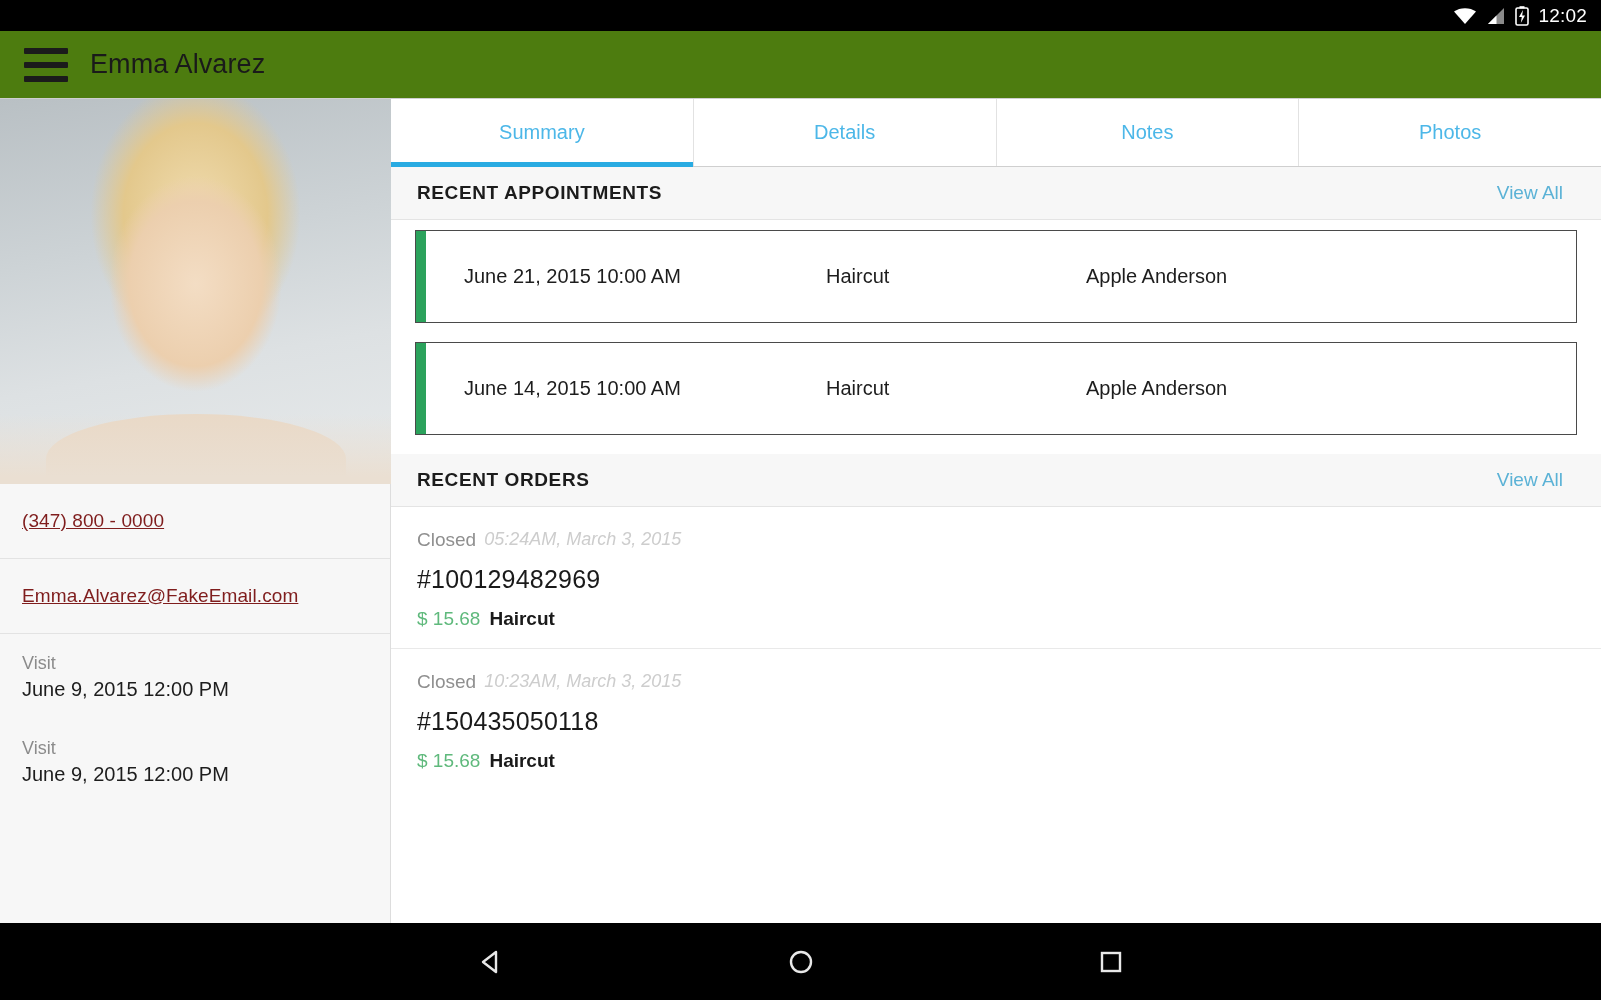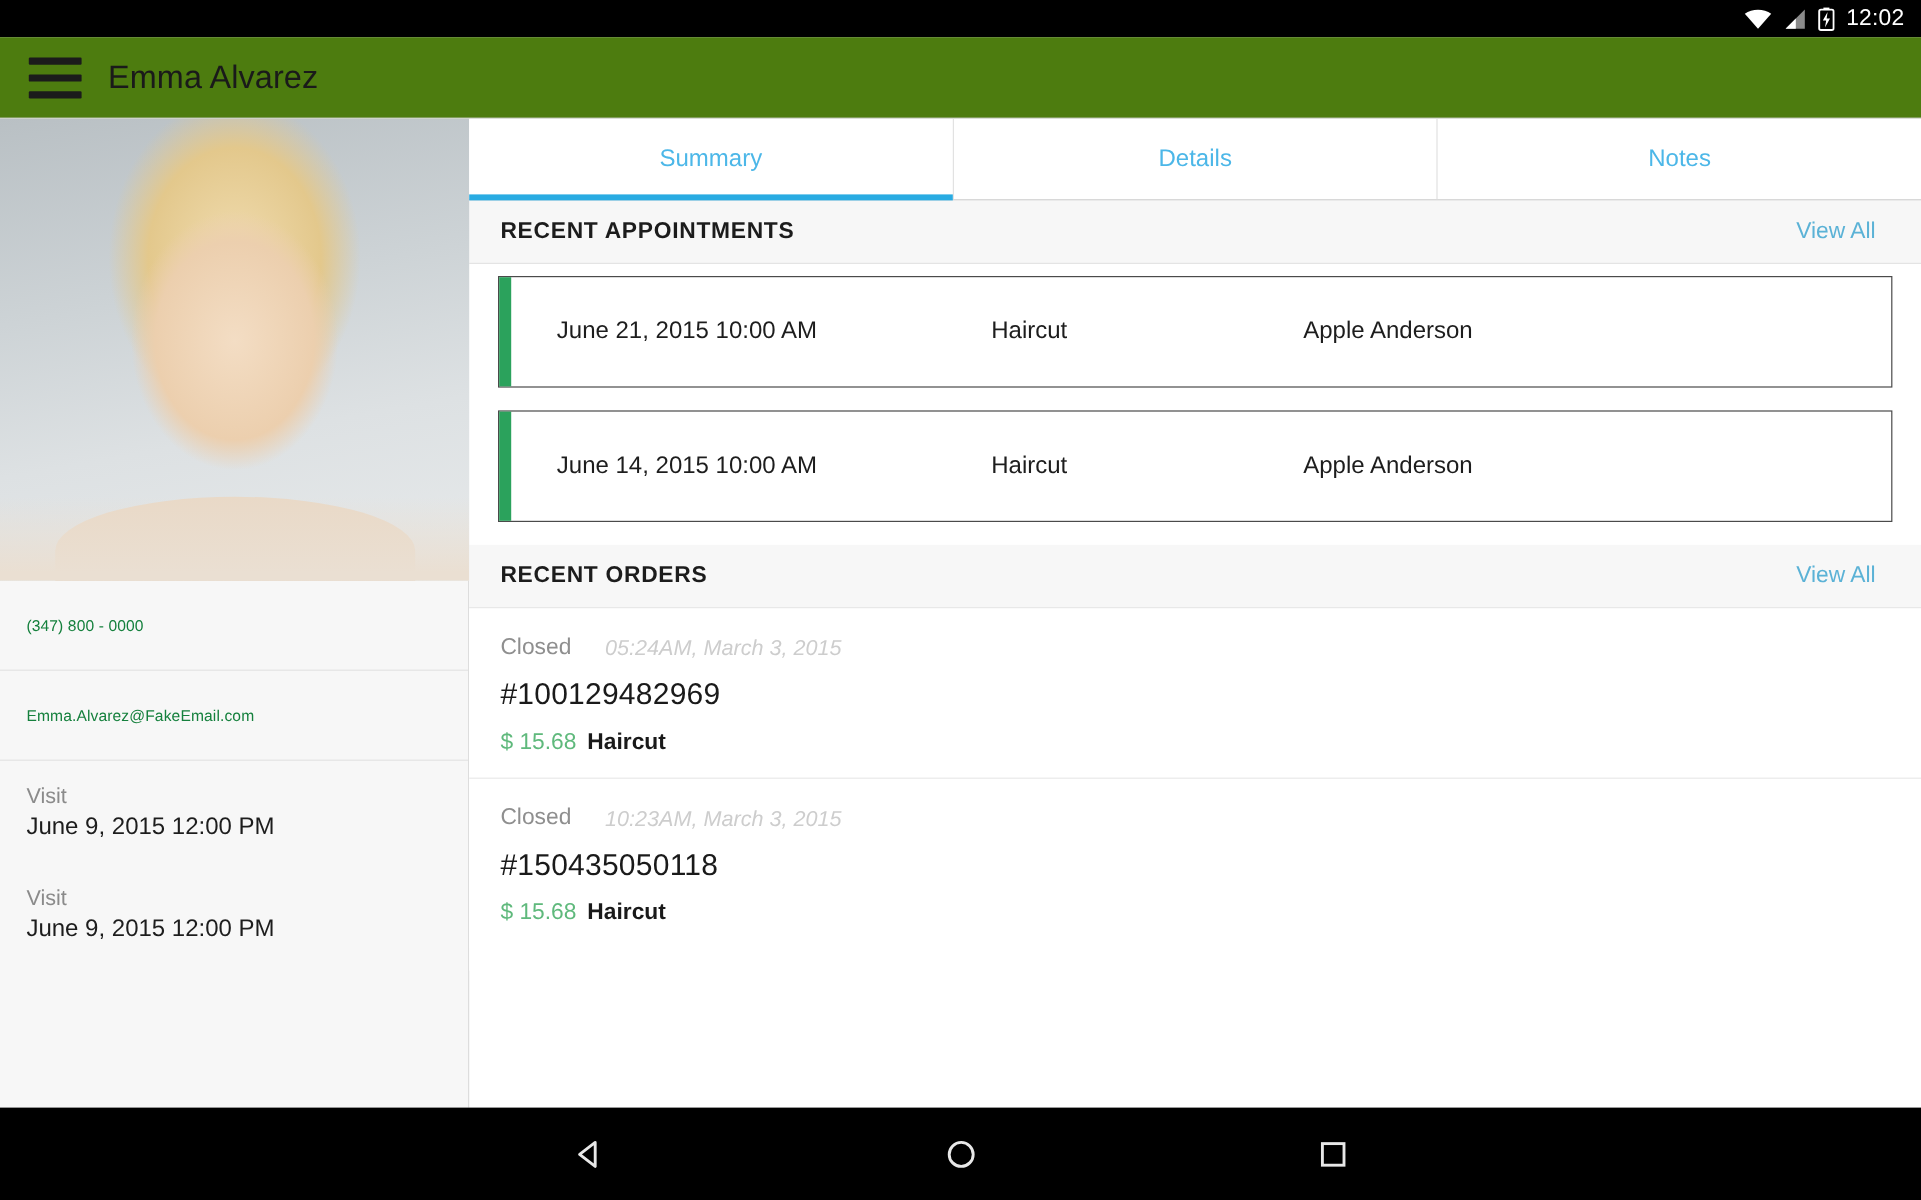--- a/index.html
+++ b/index.html
@@ -75,21 +75,21 @@
     width: 300px; height: 90px; border-radius: 50% 50% 0 0;
     background: #e9d9c7;
   }
 
   .side-row {
     padding: 0 22px;
     display: flex; flex-direction: column; justify-content: center;
     border-bottom: 1px solid #e3e3e3;
   }
   .side-row.link { height: 75px; }
-  .side-link { font-size: 13px; color: #15803d; letter-spacing: .1px; }
+  .side-link { font-size: 19px; color: #7f1d1d; letter-spacing: .1px; text-decoration: underline; }
   .side-row.visit { height: 85px; border-bottom: none; gap: 4px; }
   .visit-label { font-size: 18px; color: #8b8b8b; }
   .visit-value { font-size: 20px; color: #1d1d1d; }
   .sidebar-spacer { flex: 1 1 auto; }
 
   
   .content { flex: 1 1 auto; height: 710px; background: #fff; display: flex; flex-direction: column; }
 
   .tabs {
     display: flex; height: 68px; background: #ffffff;
@@ -129,21 +129,21 @@
   .appt-when { width: 400px; padding-left: 38px; }
   .appt-service { width: 260px; }
   .appt-staff { width: 300px; }
 
   .orders { background: #fff; }
   .order {
     padding: 22px 26px 18px 26px;
     border-bottom: 1px solid #e9e9e9;
   }
   .order:last-child { border-bottom: none; }
-  .order-status-line { display: flex; align-items: center; gap: 28px; margin-bottom: 14px; }
+  .order-status-line { display: flex; align-items: flex-start; gap: 8px; margin-bottom: 14px; }
   .order-status { font-size: 19px; color: #8f8f8f; }
   .order-time { font-size: 18px; color: #cdcdcd; font-style: italic; }
   .order-number { font-size: 25px; color: #1a1a1a; margin-bottom: 14px; letter-spacing: .2px; }
   .order-items { display: flex; align-items: baseline; gap: 9px; }
   .order-price { font-size: 19px; color: #5fb97c; }
   .order-item-name { font-size: 19px; color: #1a1a1a; font-weight: bold; }
 
   
   .navbar {
     position: absolute; left: 0; bottom: 0;
@@ -222,20 +222,23 @@
       <div class="tabs">
         <div class="tab active">
           <span>Summary</span>
         </div>
         <div class="tab">
           <span>Details</span>
         </div>
         <div class="tab">
           <span>Notes</span>
         </div>
+        <div class="tab">
+          <span>Photos</span>
+        </div>
       </div>
 
       <div class="section-header">
         <span class="section-title">RECENT APPOINTMENTS</span>
         <span class="view-all">View All</span>
       </div>
 
       <div class="appt-list">
         <div class="appt-card">
           <div class="appt-accent" style="background: rgb(43, 162, 92);"></div>

